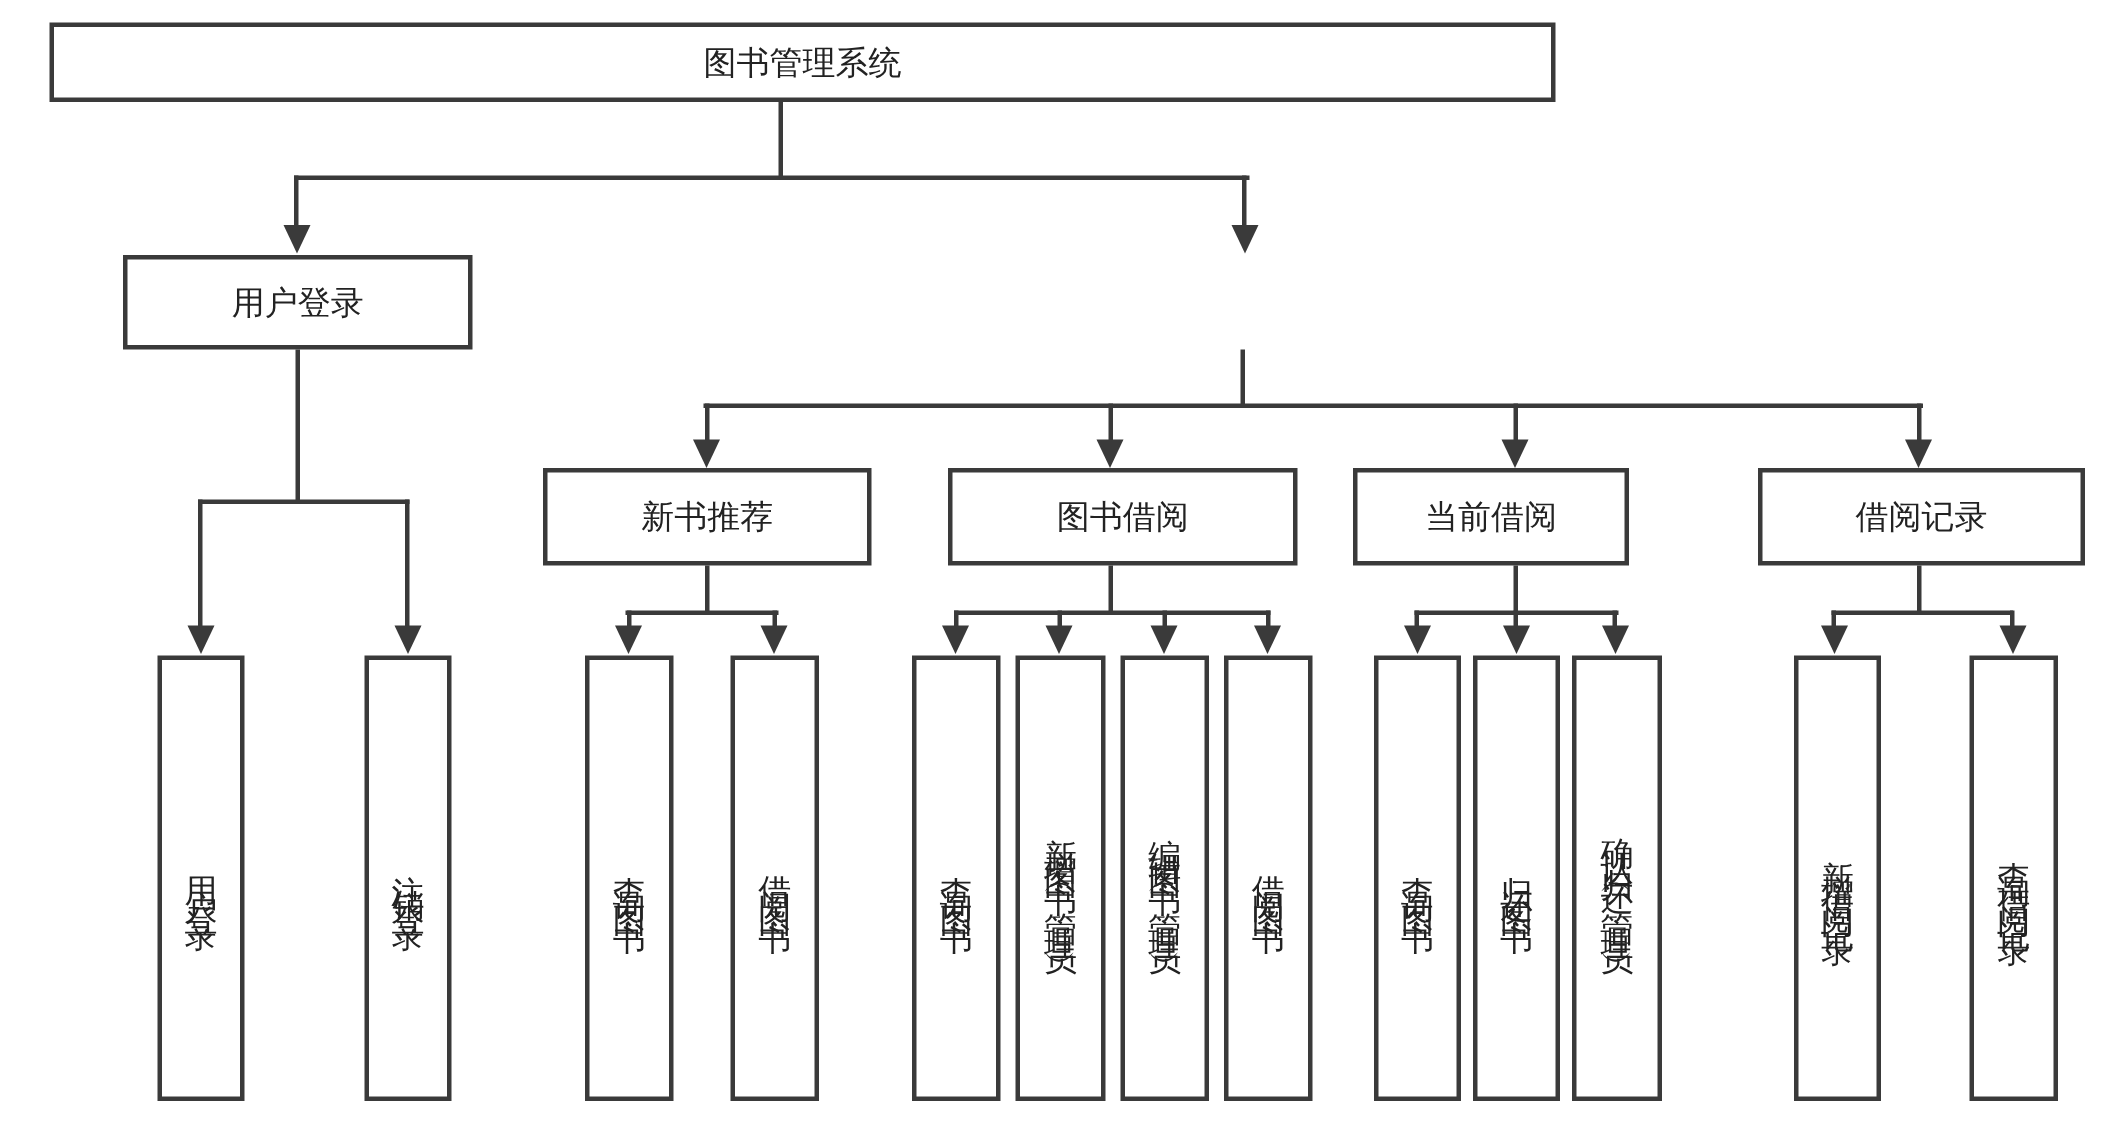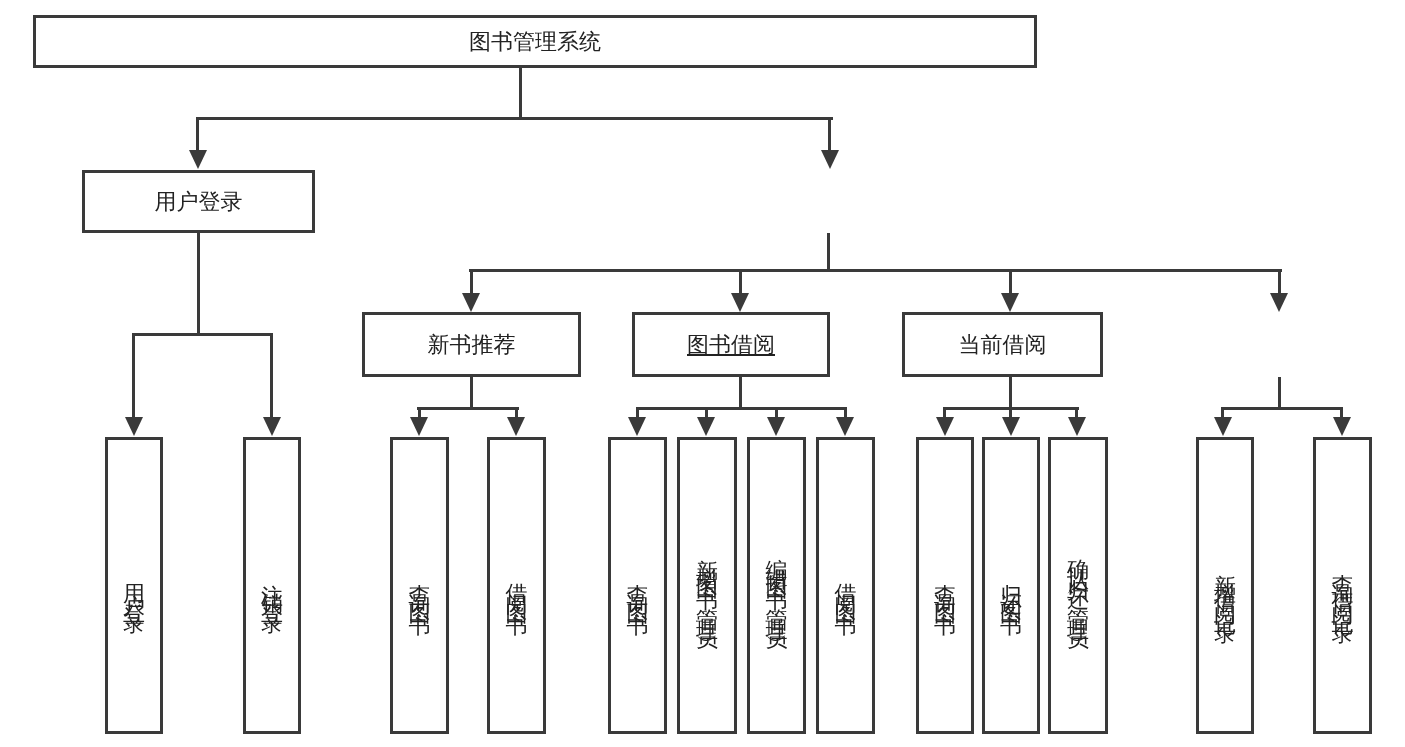--- a/index.html
+++ b/index.html
@@ -71,25 +71,28 @@
   <div class="v" style="left:739px;top:269px;height:25px;"></div>
   <div class="ar" style="left:731px;top:293px;"></div>
   <div class="v" style="left:1009px;top:269px;height:25px;"></div>
   <div class="ar" style="left:1001px;top:293px;"></div>
   <div class="v" style="left:1278px;top:269px;height:25px;"></div>
   <div class="ar" style="left:1270px;top:293px;"></div>
 
   <div class="node" style="left:362px;top:312px;width:219px;height:65px;">
     <span>新书推荐</span>
   </div>
-  <div class="node" style="left:632px;top:312px;width:198px;height:65px;text-decoration:underline;">
+  <div class="node" style="left:632px;top:312px;width:233px;height:65px;">
     <span>图书借阅</span>
   </div>
-  <div class="node" style="left:902px;top:312px;width:201px;height:65px;">
+  <div class="node" style="left:902px;top:312px;width:184px;height:65px;">
     <span>当前借阅</span>
+  </div>
+  <div class="node" style="left:1172px;top:312px;width:218px;height:65px;">
+    <span>借阅记录</span>
   </div>
 
   <div class="v" style="left:470px;top:377px;height:33px;"></div>
   <div class="h" style="left:417px;top:407px;width:102px;"></div>
   <div class="v" style="left:418px;top:407px;height:12px;"></div>
   <div class="ar" style="left:410px;top:417px;"></div>
   <div class="v" style="left:515px;top:407px;height:12px;"></div>
   <div class="ar" style="left:507px;top:417px;"></div>
 
   <div class="v" style="left:739px;top:377px;height:33px;"></div>

